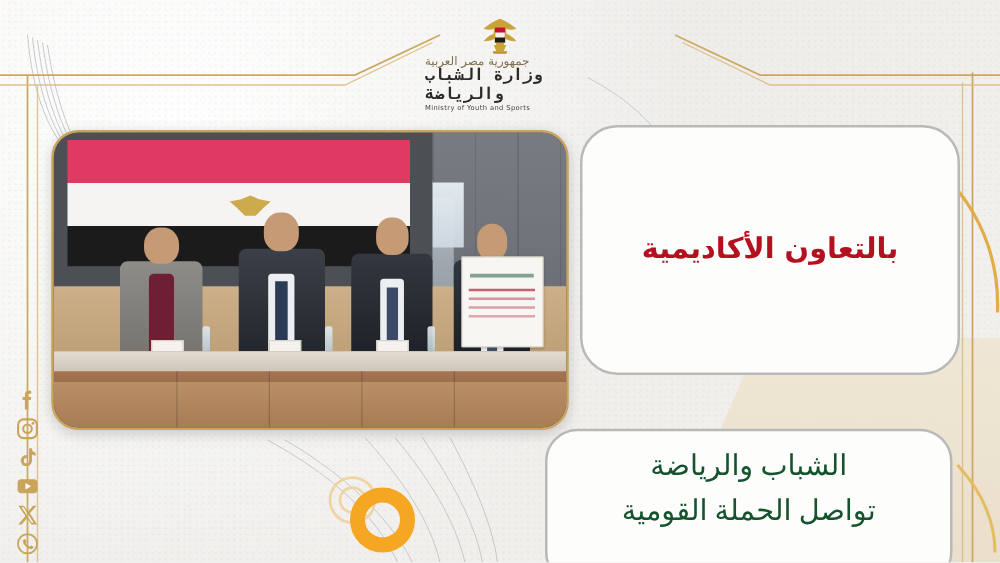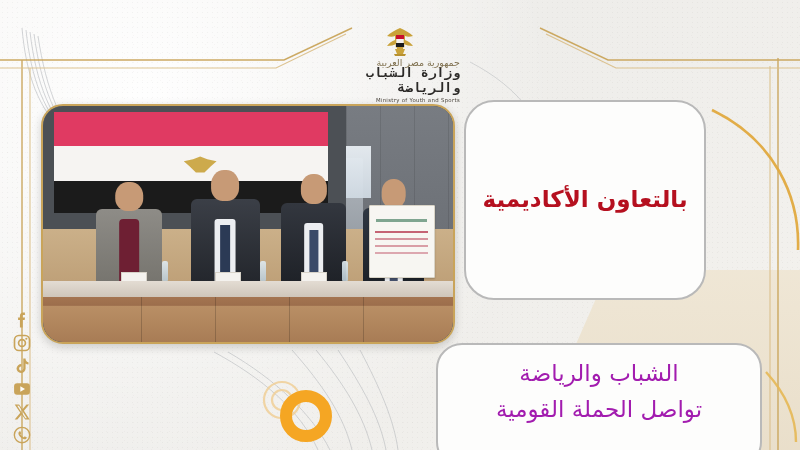--- a/index.html
+++ b/index.html
@@ -20,22 +20,22 @@
     background-image:
       radial-gradient(rgba(120,120,120,.07) .7px, transparent .8px),
       radial-gradient(rgba(160,150,140,.06) .6px, transparent .7px);
     background-size:5px 5px, 9px 9px;
     background-position:0 0, 3px 4px;
     pointer-events:none;
   }
   
   .frame-svg{position:absolute;inset:0;width:800px;height:450px;pointer-events:none;}
   
-  #logo{position:absolute;left:50%;top:27px;transform:translateX(-50%);
-        width:120px;text-align:right;}
+  #logo{position:absolute;left:50%;top:14px;transform:translateX(-50%);
+        width:120px;text-align:left;}
   #logo .eagle{display:block;margin:0 auto;}
   .logo-ar{font-size:9.5px;color:#6b5a33;letter-spacing:.2px;line-height:1.1;
            margin-top:1px;opacity:.85;direction:rtl;}
   .logo-ar2{font-size:13px;color:#2c2a28;font-weight:bold;line-height:1.1;
             direction:rtl;margin-top:-1px;font-family:Liberation Mono, monospace;}
   .logo-en{font-size:5.4px;color:#4a443c;letter-spacing:.3px;margin-top:1px;
            text-transform:none;}
   
   #photo-wrap{
     position:absolute;left:41px;top:104px;width:414px;height:240px;
@@ -90,29 +90,29 @@
           background:linear-gradient(#dfe9ee,#b9c9d2);opacity:.92;}
   .namecard{position:absolute;bottom:25%;width:24px;height:9px;background:#f4f2ee;
             border:1px solid #d7d2c8;}
   
   .card{
     position:absolute;background:#fdfdfc;border-radius:30px;
     border:2px solid #b9b9b9;box-sizing:border-box;
     display:flex;flex-direction:column;align-items:center;justify-content:center;
     direction:rtl;text-align:center;
   }
-  #card-red{left:464px;top:100px;width:242px;height:200px;padding:6px 14px;}
+  #card-red{left:464px;top:100px;width:304px;height:200px;padding:6px 14px;}
   #card-red .line{
     color:#b5101f;font-weight:bold;font-size:23px;line-height:1.62;
     letter-spacing:0;white-space:nowrap;
   }
   #card-dark{left:436px;top:343px;width:326px;height:125px;padding:10px 16px 0;
              justify-content:flex-start;border-radius:26px;}
   #card-dark .line{
-    color:#a21caf;font-size:23px;line-height:1.58;white-space:nowrap;font-weight:500;
+    color:#14532d;font-size:23px;line-height:1.58;white-space:nowrap;font-weight:500;font-family:Liberation Serif, serif;
   }
   
   #slab{
     position:absolute;right:0;bottom:0;width:330px;height:180px;
     background:linear-gradient(#efe6d4,#e9dec9);
     clip-path:polygon(18% 100%, 100% 100%, 100% 0, 42% 0);
     opacity:.95;
   }
   
   #social{position:absolute;left:9px;top:310px;width:26px;

